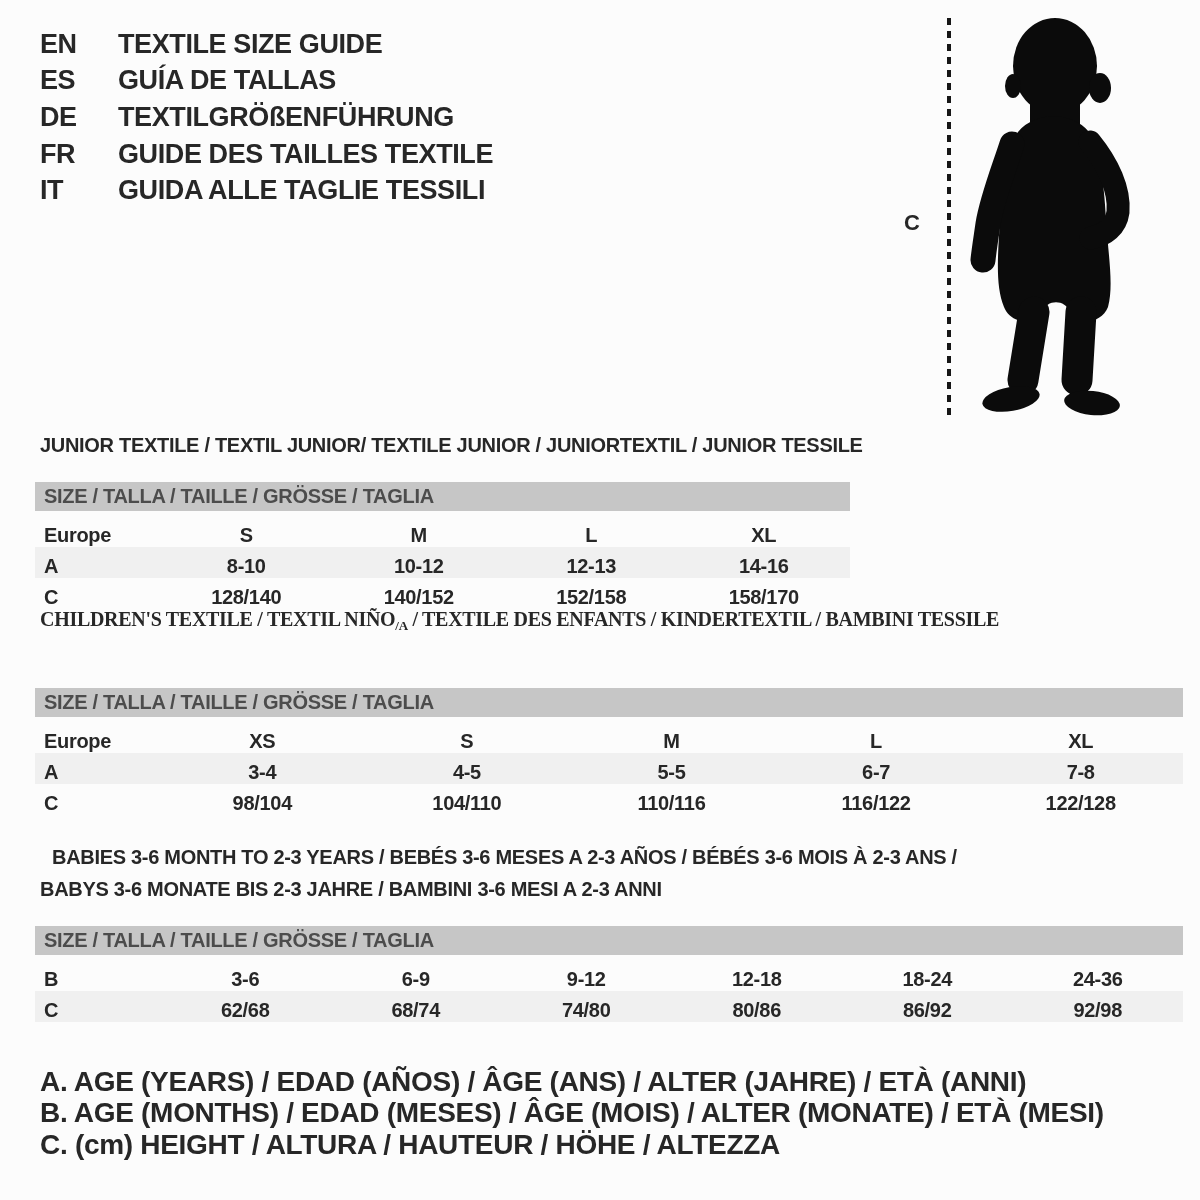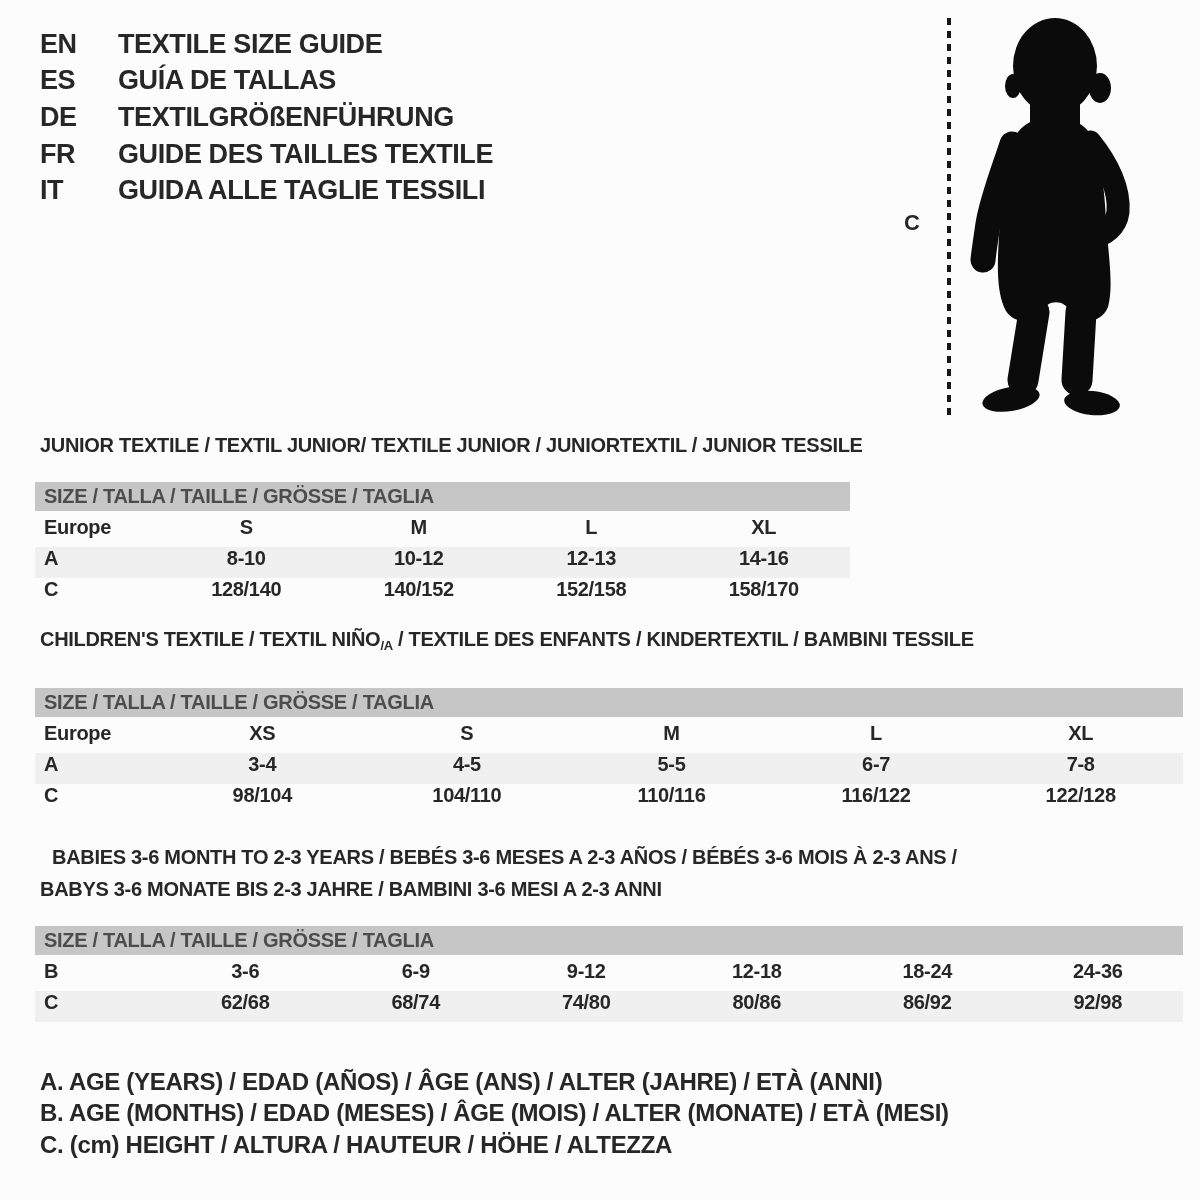--- a/index.html
+++ b/index.html
@@ -24,27 +24,27 @@
   
   .heading{position:absolute;left:40px;font-size:20px;letter-spacing:-0.3px;white-space:nowrap;}
   .sub{font-size:13px;position:relative;top:4px;letter-spacing:-0.3px;}
   
   .size-table{position:absolute;left:35px;}
   .st-header{
     height:29px;background:var(--header-bg,#c6c6c6);color:var(--header-text,#4c4c4c);
     display:flex;align-items:center;padding-left:9px;font-size:20px;letter-spacing:-0.3px;
     margin-bottom:5px;box-sizing:border-box;
   }
-  .st-row{display:flex;align-items:flex-start;height:31px;font-size:20px;letter-spacing:-0.3px;}
+  .st-row{display:flex;align-items:flex-end;height:31px;font-size:20px;letter-spacing:-0.3px;}
   .st-row.shaded{background:var(--row-shade,#f0f0f0);}
   .st-label{width:125px;flex:0 0 125px;padding-left:9px;box-sizing:border-box;}
   .st-cell{flex:1;text-align:center;}
   
   .notes{position:absolute;left:40px;top:1066px;}
-  .note-line{font-size:24px;letter-spacing:-0.3px;height:31.5px;display:flex;align-items:center;white-space:nowrap;}
+  .note-line{font-size:28px;letter-spacing:-0.3px;height:31.5px;display:flex;align-items:center;white-space:nowrap;}
 </style>
 </head>
 <body style="background: rgb(252, 252, 252);">
 
 <div class="lang-block">
   <div class="lang-row">
     <span class="lang-code">EN</span>
     <span class="lang-title">TEXTILE SIZE GUIDE</span>
   </div>
   <div class="lang-row">
@@ -102,21 +102,21 @@
   </div>
   <div class="st-row">
     <span class="st-label">C</span>
     <span class="st-cell">128/140</span>
     <span class="st-cell">140/152</span>
     <span class="st-cell">152/158</span>
     <span class="st-cell">158/170</span>
   </div>
 </div>
 
-<div class="heading" style="top:628px;">
+<div class="heading" style="top:608px;font-family:Liberation Serif, serif;">
   <span>CHILDREN'S TEXTILE / TEXTIL NIÑO</span><span class="sub">/A</span><span> / TEXTILE DES ENFANTS / KINDERTEXTIL / BAMBINI TESSILE</span>
 </div>
 <div class="size-table" style="top:688px;width:1148px;">
   <div class="st-header">SIZE / TALLA / TAILLE / GRÖSSE / TAGLIA</div>
   <div class="st-row">
     <span class="st-label">Europe</span>
     <span class="st-cell">XS</span>
     <span class="st-cell">S</span>
     <span class="st-cell">M</span>
     <span class="st-cell">L</span>

